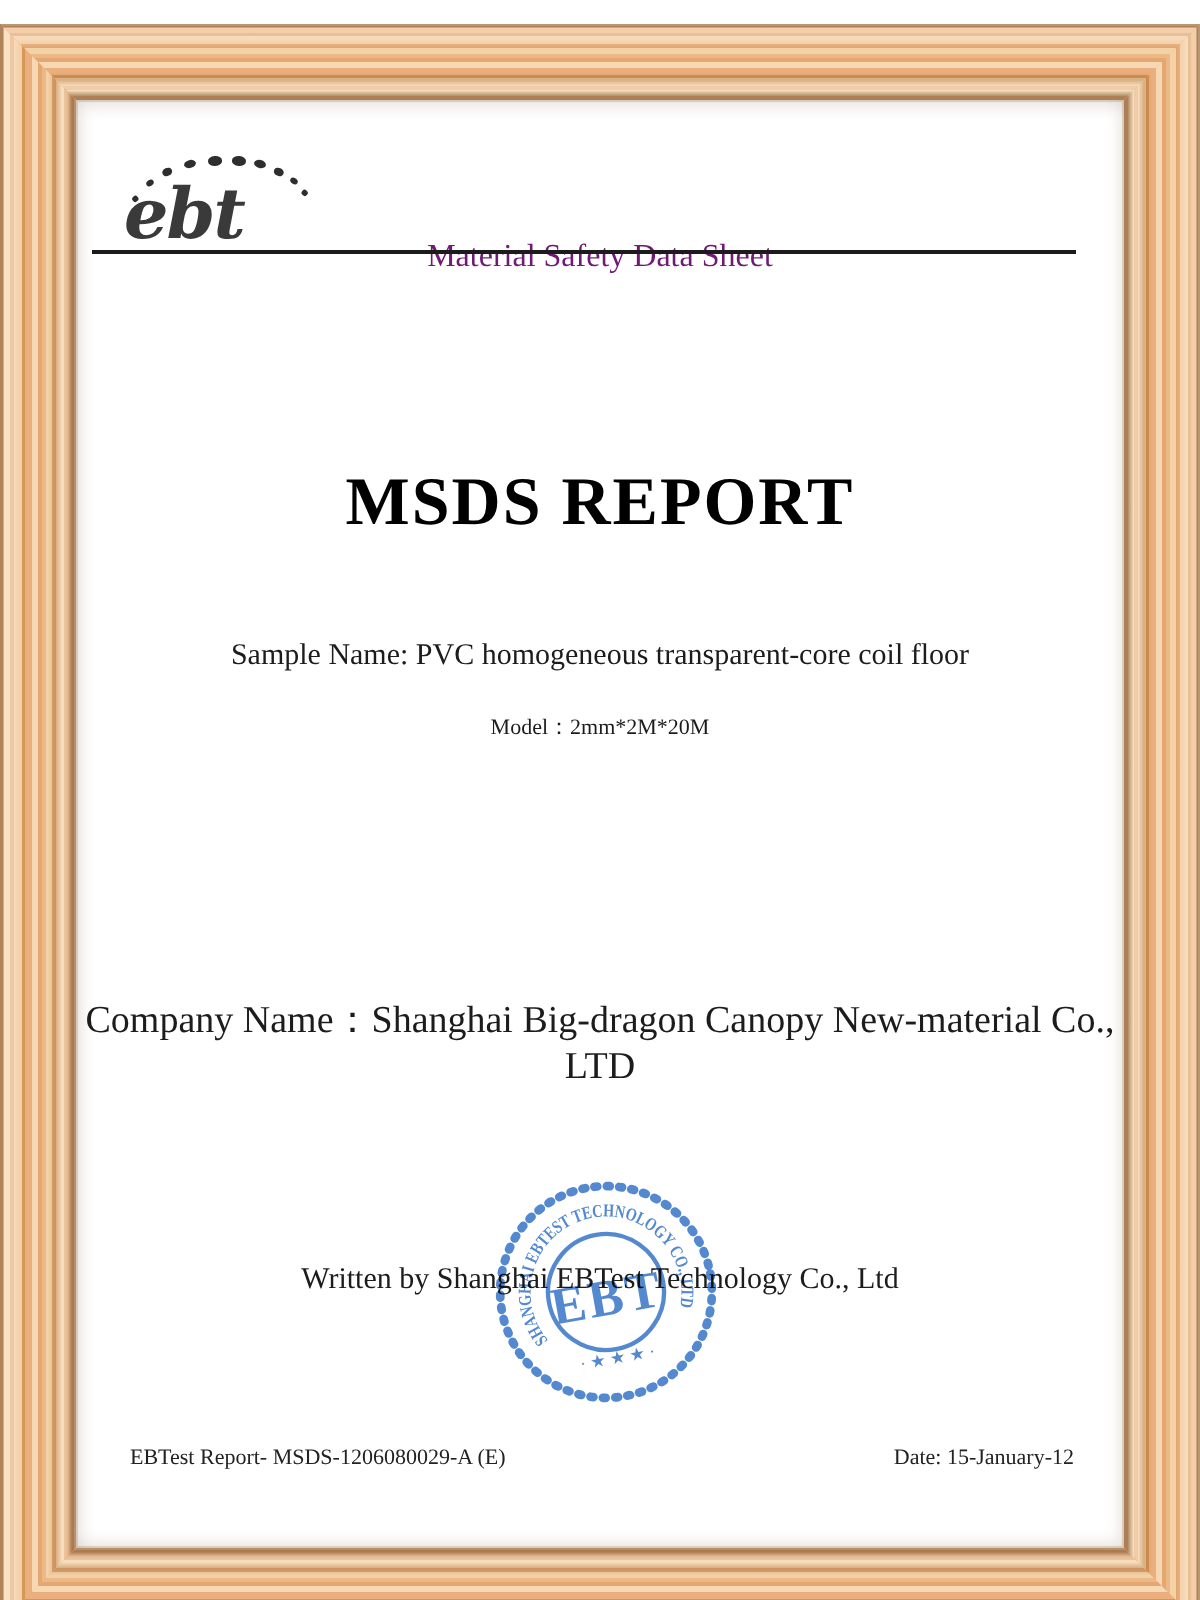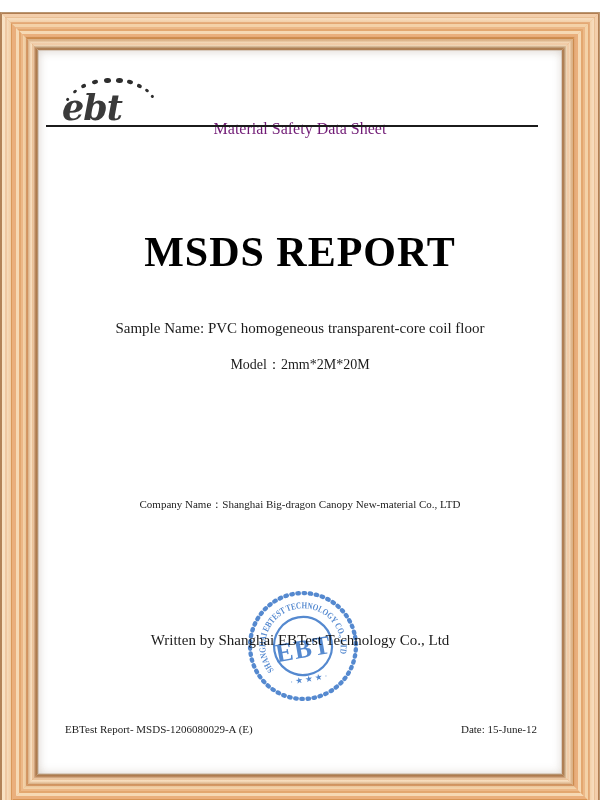--- a/index.html
+++ b/index.html
@@ -64,24 +64,24 @@
   .logo{left:22px;top:18px;width:112px;height:62px;}
   .dot{position:absolute;background:#2e2e2e;border-radius:50%;}
   .logo-text{
     position:absolute;left:2px;top:22px;
     font-size:35px;line-height:36px;font-weight:bold;font-style:italic;
     color:#3a3a3a;letter-spacing:-1px;
     font-family:"DejaVu Serif","Liberation Serif",serif;
   }
   .doc-type{top:70px;font-size:16px;color:#701a75;}
   .rule{top:75px;left:8px;width:492px;height:2px;background:#1b1b1b;}
-  .title{top:183px;font-size:42px;line-height:38px;font-weight:bold;color:#000;letter-spacing:1px;}
+  .title{top:183px;font-size:34px;line-height:38px;font-weight:bold;color:#000;letter-spacing:1px;}
   .sample{top:270px;font-size:15px;}
-  .model{top:306px;font-size:14px;}
-  .company{top:447px;font-size:11px;}
+  .model{top:306px;font-size:11px;}
+  .company{top:447px;font-size:19px;}
   .written{top:582px;font-size:15px;z-index:2;font-family:Liberation Serif, serif;}
   .stamp{
     left:207px;top:538px;width:116px;height:116px;z-index:3;
     opacity:.82;mix-blend-mode:multiply;transform:rotate(-10deg);
   }
   .footer{top:673px;left:0;right:0;height:14px;font-size:11px;color:#222;}
   .footer .f-left{position:absolute;left:27px;text-align:center;}
   .footer .f-center{position:absolute;left:0;right:0;text-align:center;}
   .footer .f-right{position:absolute;right:25px;}
 </style>
@@ -139,17 +139,17 @@
         <text font-size="12.5" font-weight="bold" stroke="none">
           <textPath href="#ringPath" startOffset="0" textLength="210" lengthAdjust="spacingAndGlyphs">SHANGHAI EBTEST TECHNOLOGY CO., LTD</textPath>
         </text>
         <text x="80" y="96" font-size="36" font-weight="bold" letter-spacing="2" text-anchor="middle" stroke="none">EBT</text>
         <text x="80" y="130" font-size="12" text-anchor="middle" stroke="none">· ★ ★ ★ ·</text>
       </g>
     </svg>
 
     <div class="abs footer">
       <span class="f-left">EBTest Report- MSDS-1206080029-A (E)</span>
-      <span class="f-right">Date: 15-June-12</span>
+      <span class="f-right">Date: 15-January-12</span>
     </div>
 
   </div>
 </div>
 
 </body></html>

